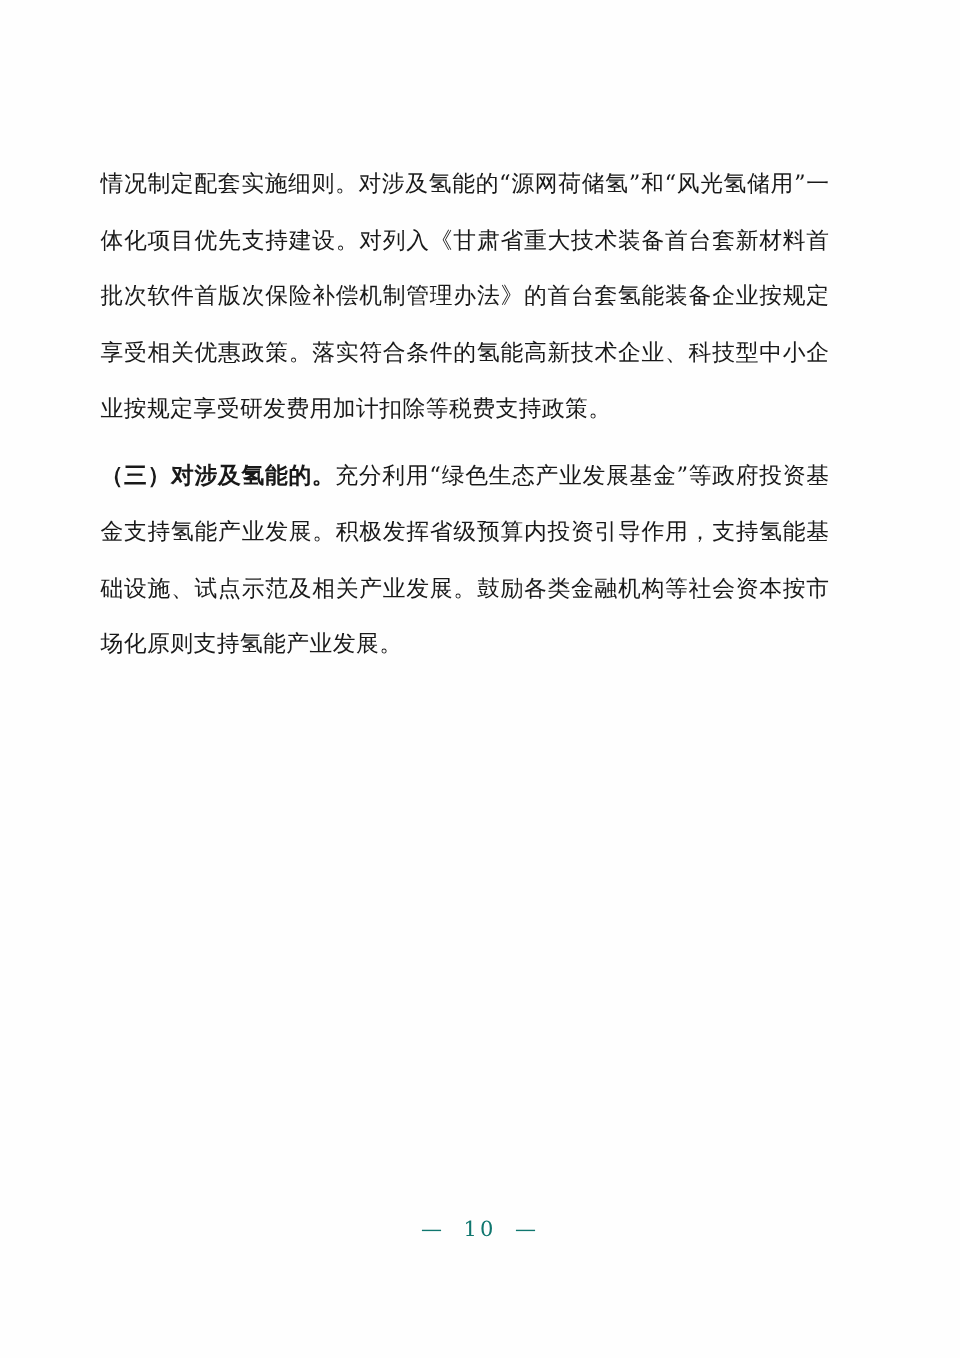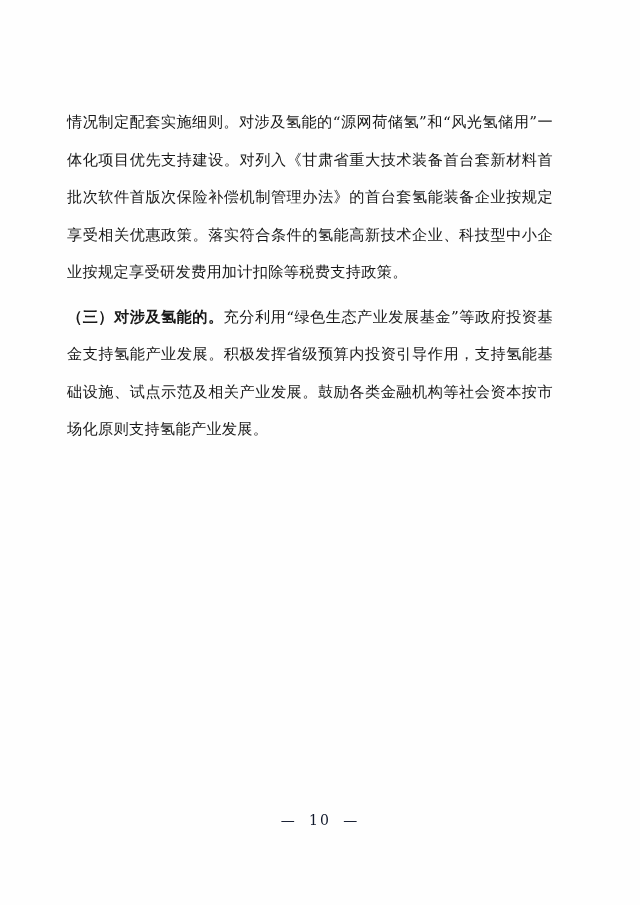--- a/index.html
+++ b/index.html
@@ -39,21 +39,21 @@
   .para .lead {
     font-weight: bold;
   }
   .footer {
     position: absolute;
     left: 0;
     top: 812px;
     width: 640px;
     text-align: center;
     font-size: 14px;
-    color: #0f172a;
+    color: #0f766e;
     letter-spacing: 2px;
   }
   .footer .pagenum {
     display: inline-block;
     padding: 0 6px;
   }
   .dash {
     display: inline-block;
   }
 </style>

